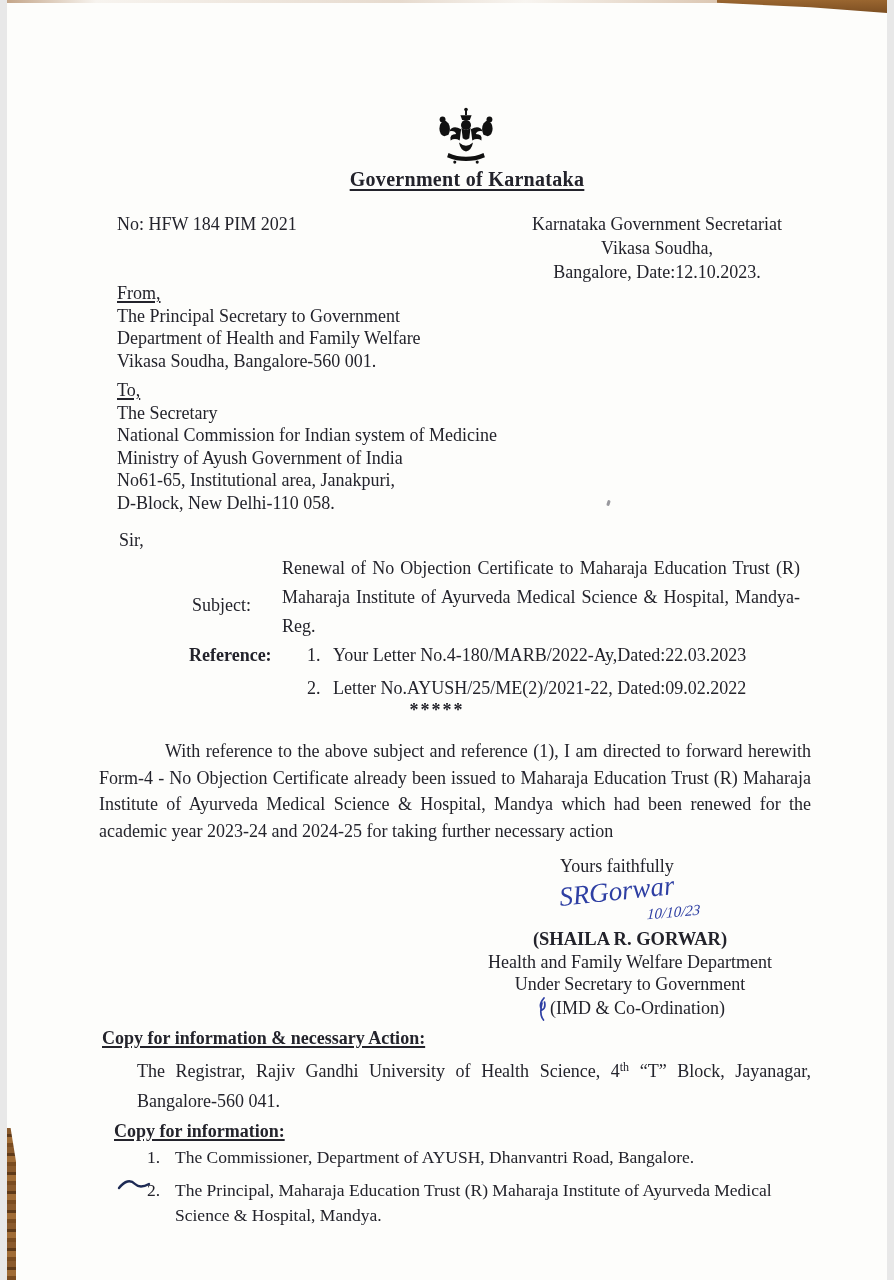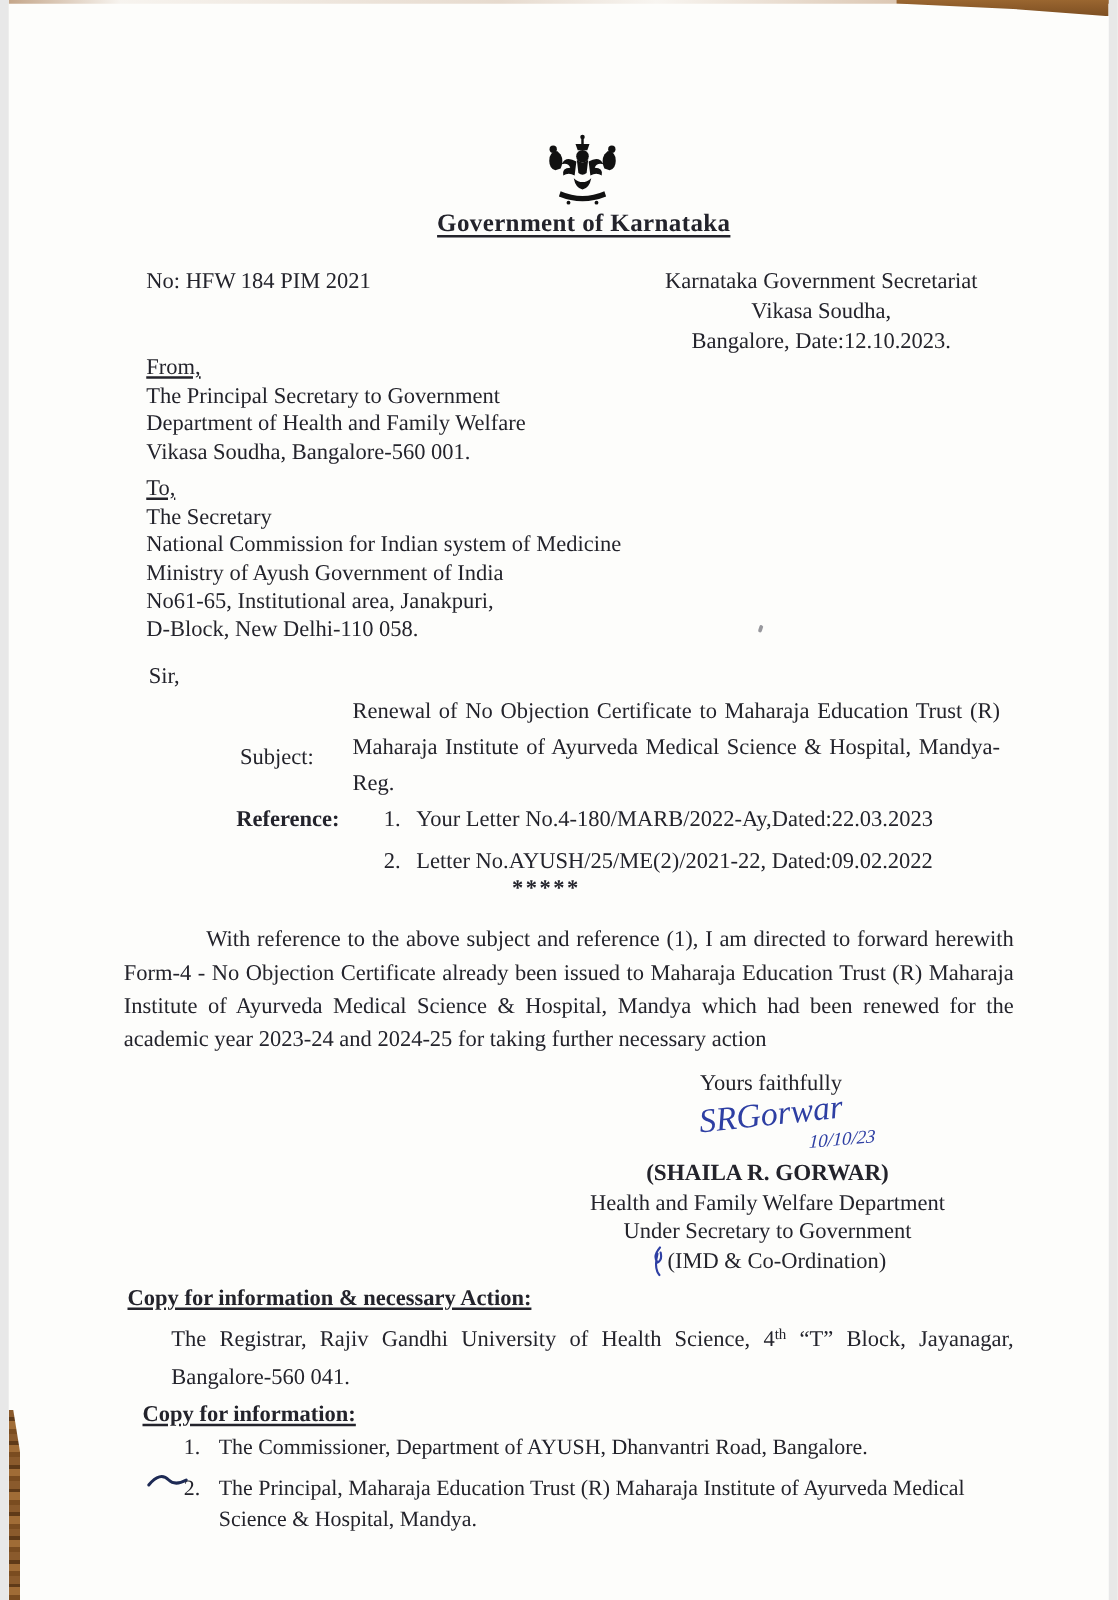--- a/index.html
+++ b/index.html
@@ -68,21 +68,21 @@
     font-size:18px; font-weight:bold; letter-spacing:2px; }
 
   .body-par { left:92px; top:738px; width:712px; font-size:18px;
     line-height:26.5px; text-align:justify; text-indent:66px; }
 
   .closing { left:553px; top:856px; font-size:18px;font-family:Liberation Serif, serif; }
   .sig-name { left:552px; top:876px; font-size:27px; font-style:italic;
     color:#2e3fa3; transform:rotate(-6deg); letter-spacing:0px; white-space:nowrap; }
   .sig-date { left:640px; top:904px; font-size:15px; font-style:italic;
     color:#2e3fa3; transform:rotate(-5deg) skewX(-8deg); white-space:nowrap; }
-  .sig-block { left:414px; top:928px; width:386px; text-align:center;
+  .sig-block { left:430px; top:928px; width:386px; text-align:center;
     font-size:18px; line-height:22.5px; }
   .sig-block .sig-name-line { font-weight:bold; font-size:18.5px; }
   .paraph { display:inline-block; vertical-align:-8px; margin-right:2px; }
 
   .copy-heading { font-size:18px; font-weight:bold;
     text-decoration:underline; text-decoration-thickness:2px; text-underline-offset:2px; }
   .copy-action-h { left:95px; top:1028px; }
   .copy-action-p { left:130px; top:1052px; width:674px; font-size:18px;
     line-height:30px; text-align:justify; }
   sup.th { font-size:12px; vertical-align:6px; }

